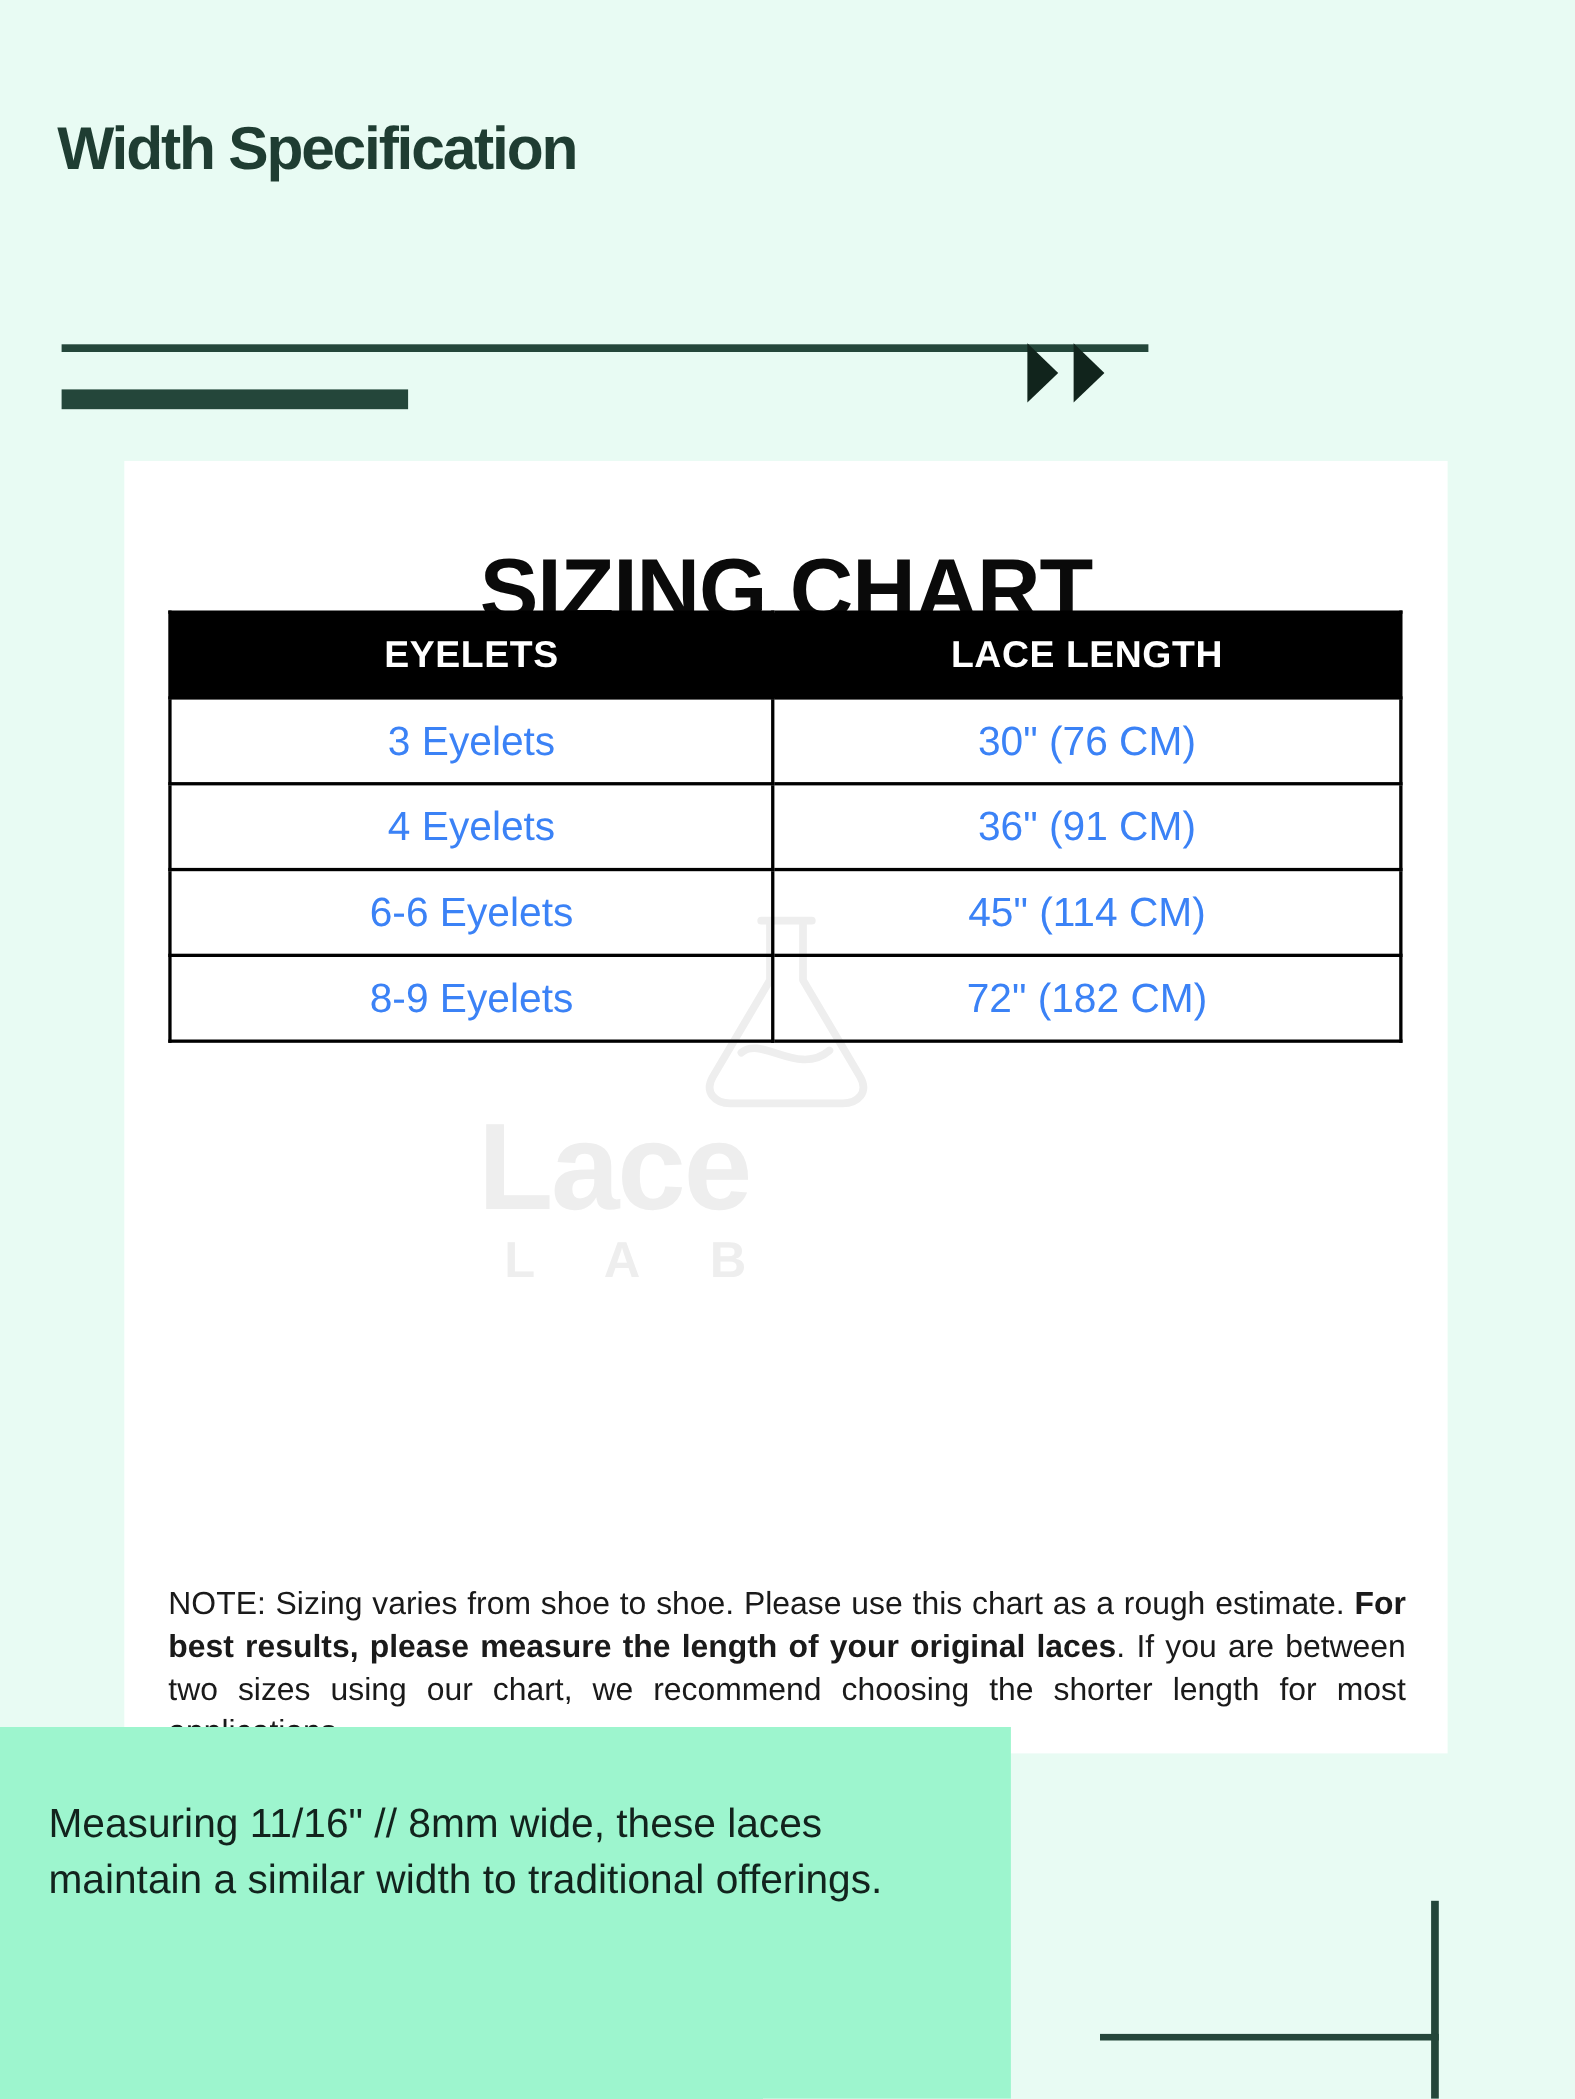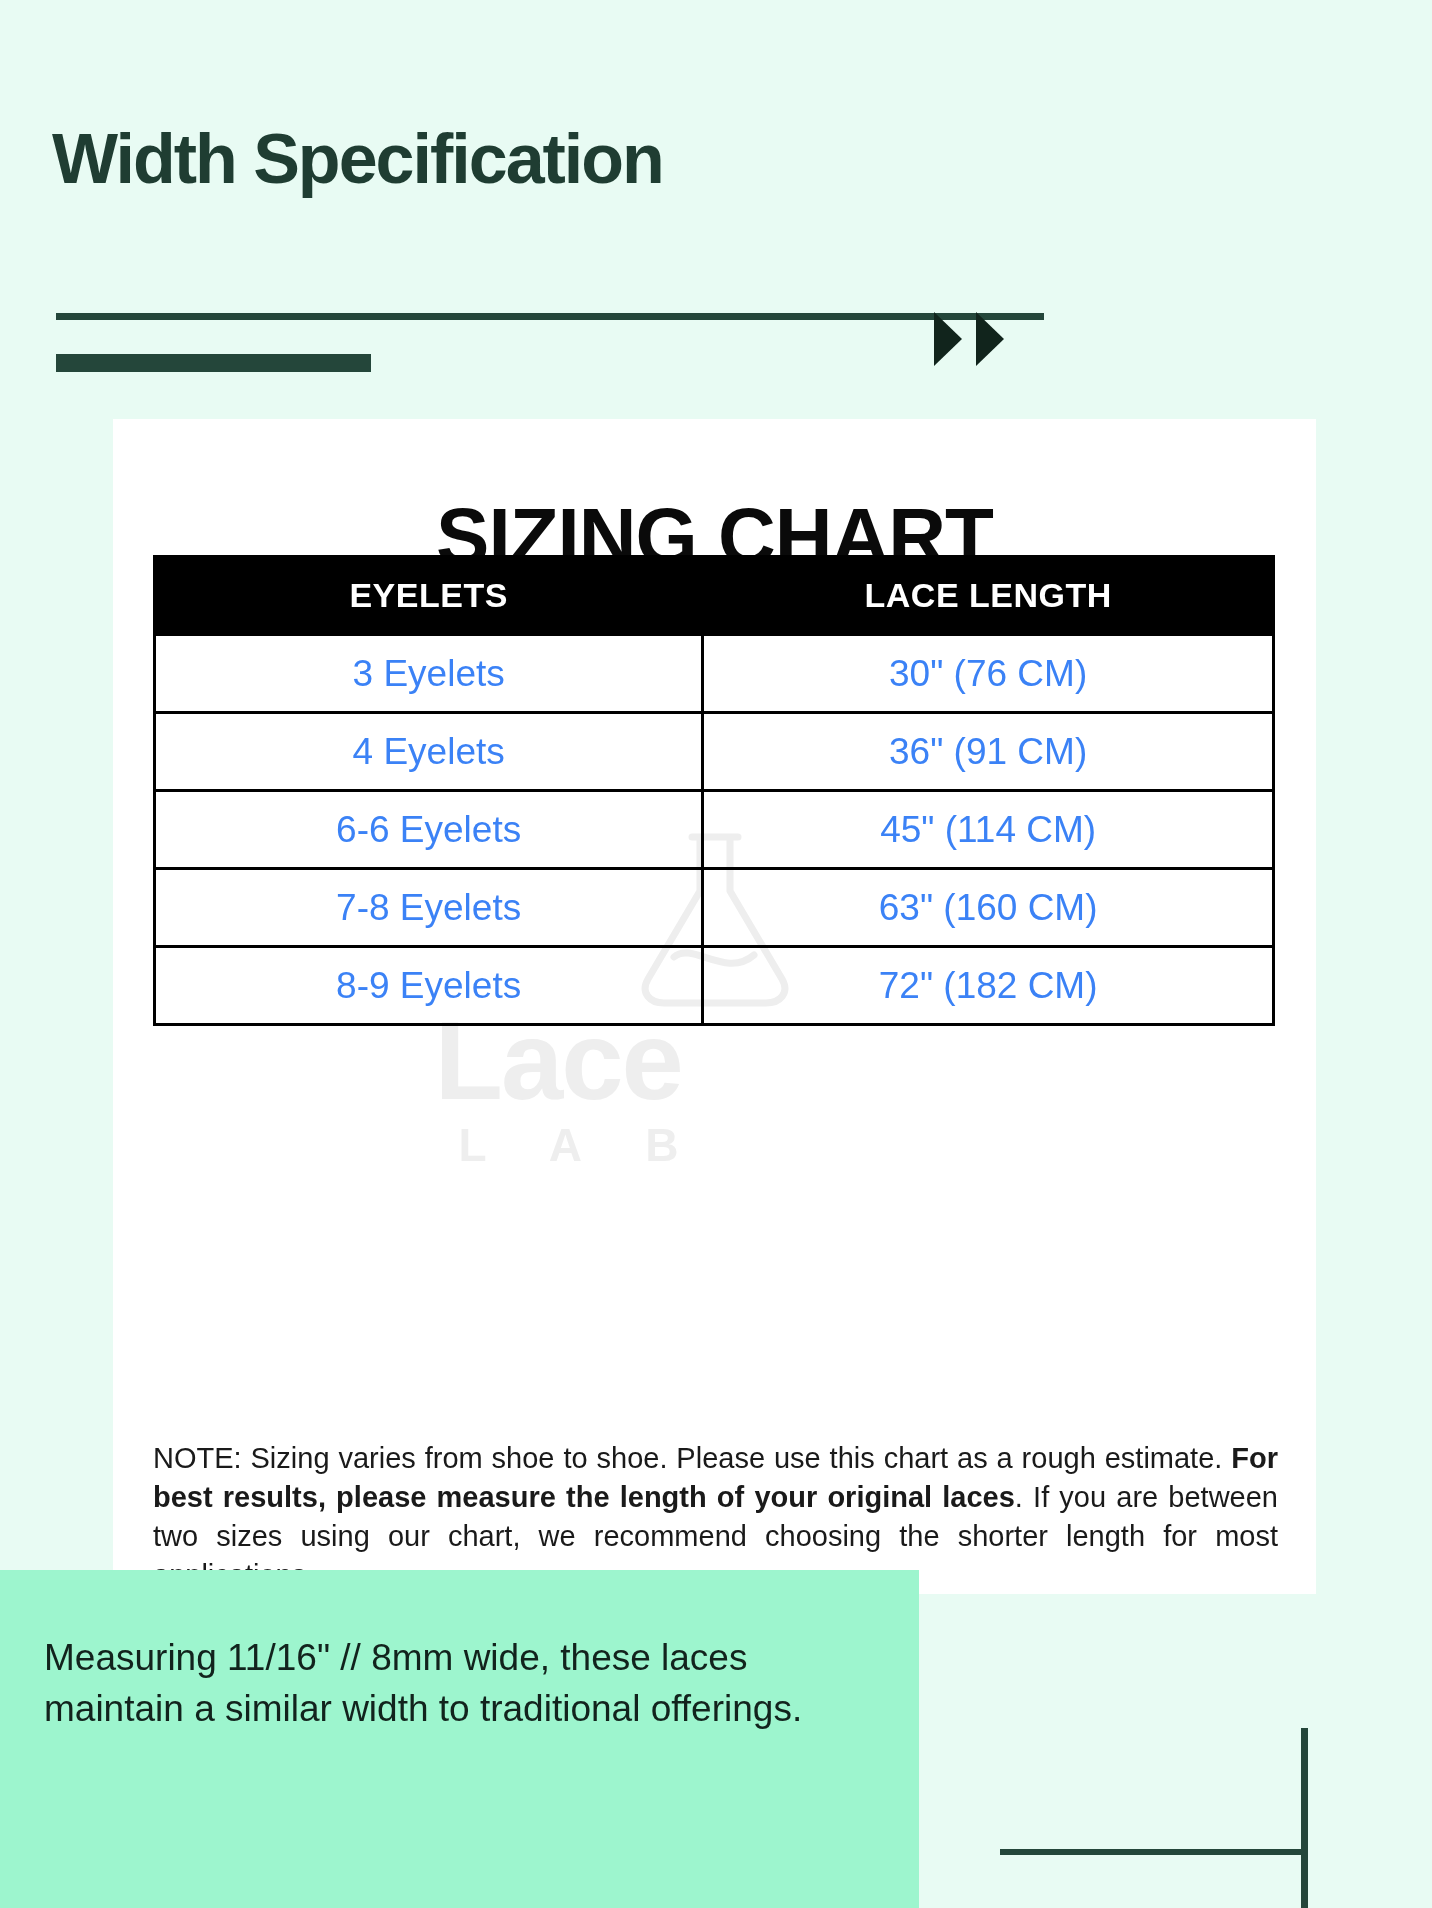--- a/index.html
+++ b/index.html
@@ -14,22 +14,22 @@
     position: relative;
     width: 1432px;
     height: 1908px;
     background: #e8fbf3;
   }
 
   
   .header-title {
     position: absolute;
     left: 52px;
-    top: 124px;
-    font-size: 70px;
+    top: 108px;
+    font-size: 55px;
     font-weight: bold;
     letter-spacing: -2px;
     color: #1f3d32;
     line-height: 1;
   }
   .rule-long {
     position: absolute;
     left: 56px;
     top: 313px;
     width: 988px;
@@ -248,24 +248,20 @@
         </tr>
         <tr>
           <td>4 Eyelets</td>
           <td>36" (91 CM)</td>
         </tr>
         <tr>
           <td>6-6 Eyelets</td>
           <td>45" (114 CM)</td>
         </tr>
         <tr>
-          <td>7-8 Eyelets</td>
-          <td>63" (160 CM)</td>
-        </tr>
-        <tr>
           <td>8-9 Eyelets</td>
           <td>72" (182 CM)</td>
         </tr>
       </tbody>
     </table>
 
     <div class="note">
       <span>NOTE: Sizing varies from shoe to shoe. Please use this chart as a rough estimate. </span><b>For best results, please measure the length of your original laces</b><span>. If you are between two sizes using our chart, we recommend choosing the shorter length for most applications.</span>
     </div>
 

